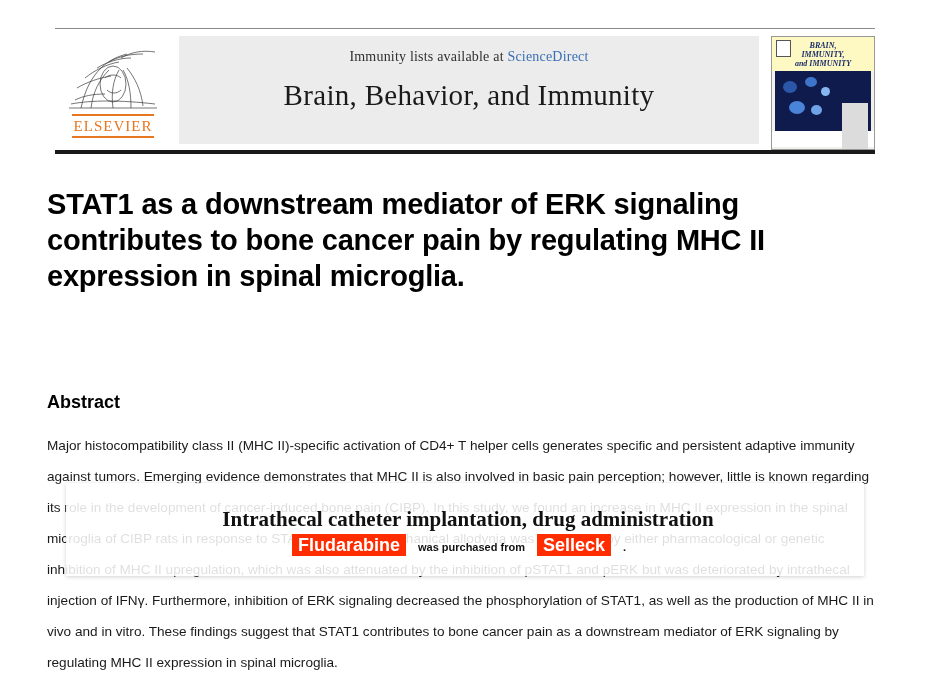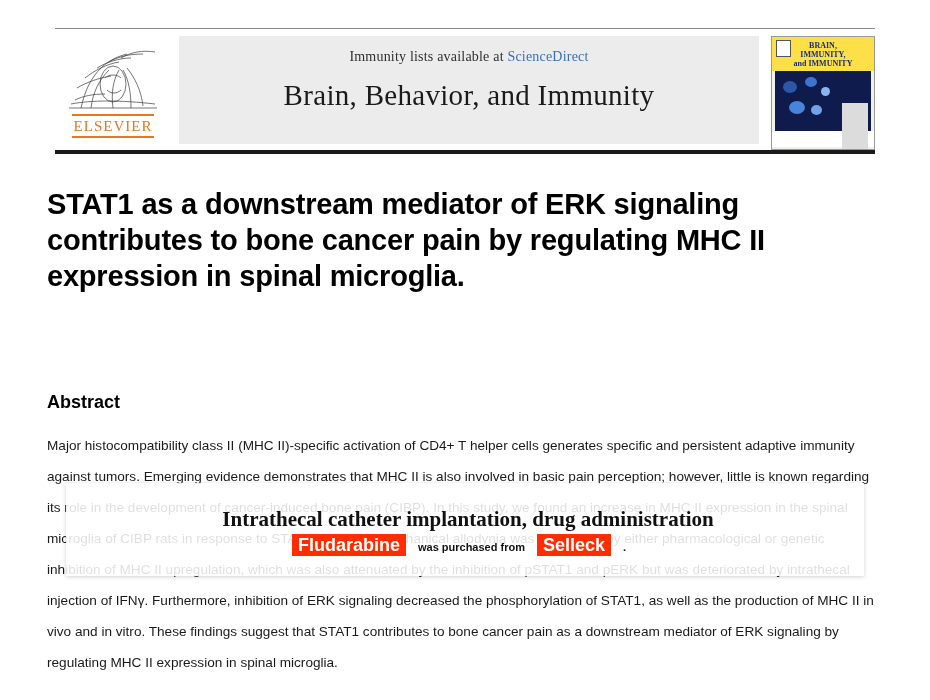--- a/index.html
+++ b/index.html
@@ -113,24 +113,25 @@
     position: absolute;
     left: 716px;
     top: 8px;
     width: 102px;
     height: 112px;
     border: 1px solid #999;
     background: #f2f0ea;
     overflow: hidden;
   }
   .cover-top {
-    background: #fde047;
+    background: #fef9c3;
     text-align: center;
     padding-top: 4px;
     height: 30px;
+    font-style: italic;
   }
   .cover-title-1 {
     font-family: "Liberation Serif", serif;
     font-size: 8px;
     font-weight: bold;
     color: #1b2f6b;
     line-height: 9px;
   }
   .cover-body {
     position: relative;

